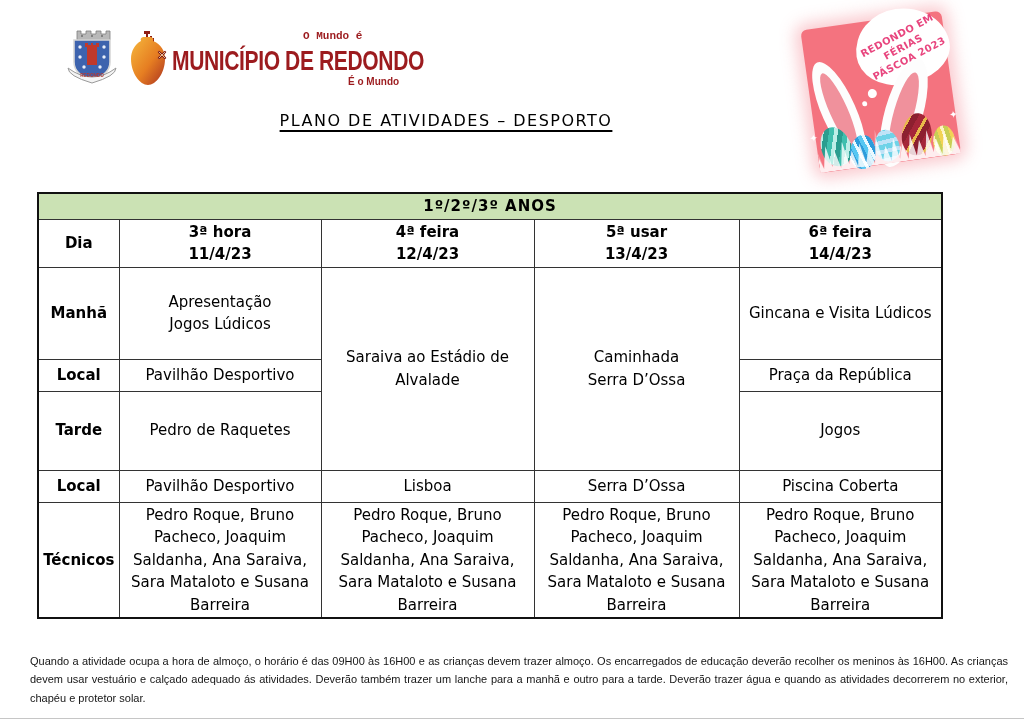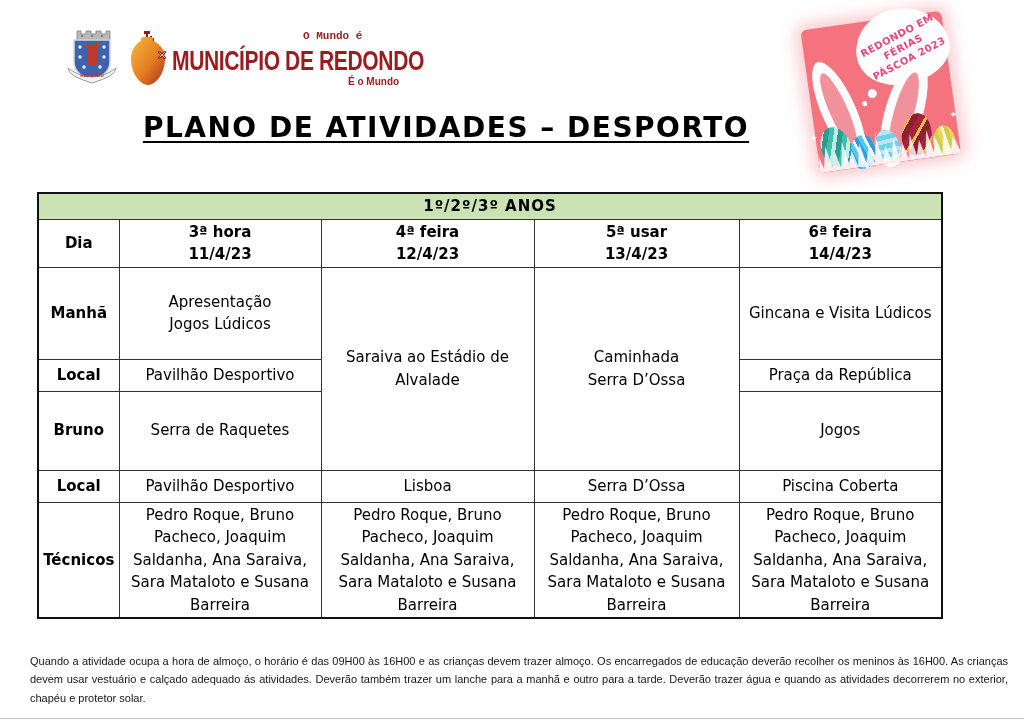--- a/index.html
+++ b/index.html
@@ -27,21 +27,21 @@
   }
   .brand-tag-bottom {
     position: absolute; left: 348px; top: 76px;
     font-family: "Liberation Sans", sans-serif;
     font-weight: bold; font-size: 10px; color: #9c1b1e;
   }
 
   
   .doc-title {
     position: absolute; left: 0; top: 111px; width: 892px;
-    text-align: center; font-weight: bold; font-size: 28px;
+    text-align: center; font-weight: normal; font-size: 16px;
     letter-spacing: 1.5px; color: #000;
     text-decoration: underline; text-underline-offset: 4px; text-decoration-thickness: 2px;
   }
 
   
   #badge {
     position: absolute; left: 798px; top: 10px; width: 164px; height: 168px;
     transform: rotate(-8deg);
   }
   .badge-square {
@@ -243,22 +243,22 @@
         <span>Serra D’Ossa</span>
       </td>
       <td>Gincana e Visita Lúdicos</td>
     </tr>
     <tr class="row-local1">
       <td class="lbl">Local</td>
       <td>Pavilhão Desportivo</td>
       <td>Praça da República</td>
     </tr>
     <tr class="row-tarde">
-      <td class="lbl">Bruno</td>
-      <td>Serra de Raquetes</td>
+      <td class="lbl">Tarde</td>
+      <td>Pedro de Raquetes</td>
       <td>Jogos</td>
     </tr>
     <tr class="row-local2">
       <td class="lbl">Local</td>
       <td>Pavilhão Desportivo</td>
       <td>Lisboa</td>
       <td>Serra D’Ossa</td>
       <td>Piscina Coberta</td>
     </tr>
     <tr class="row-tec">

